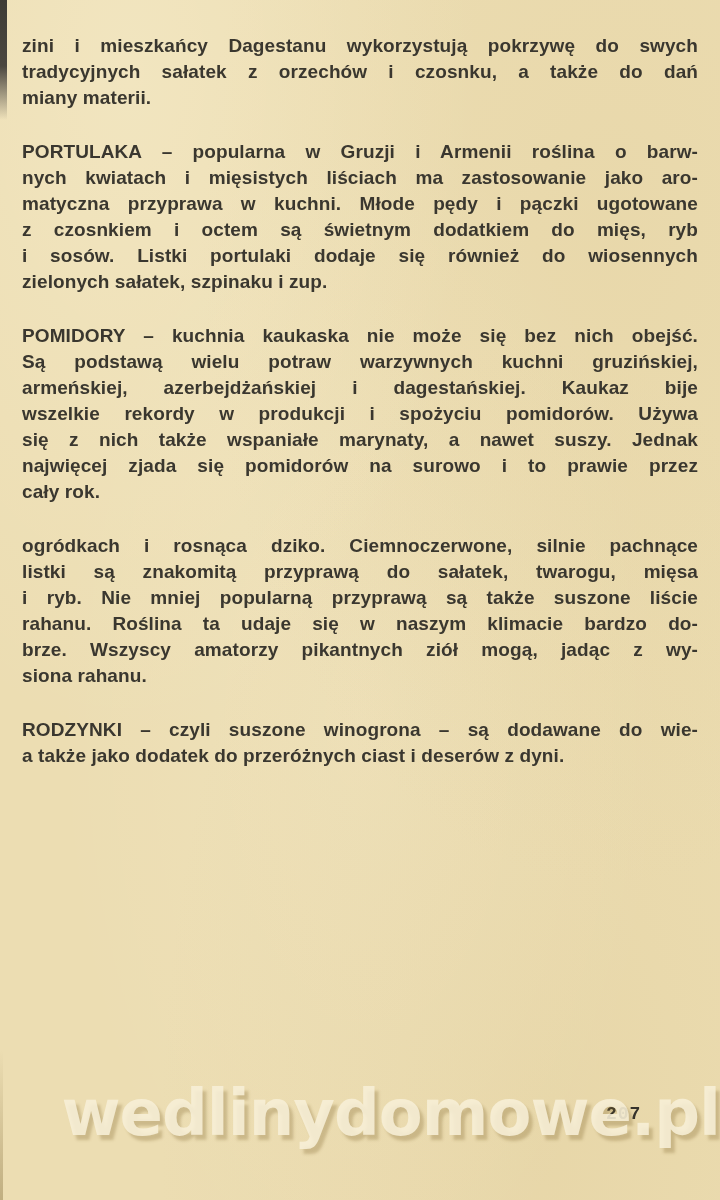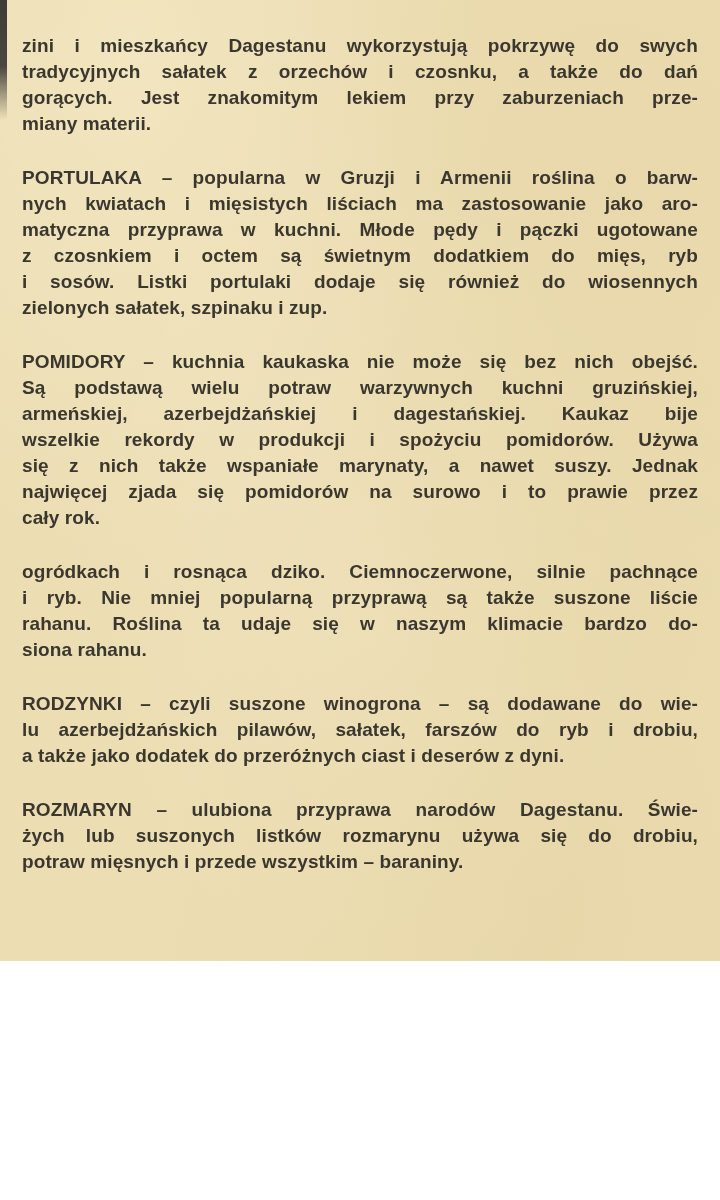--- a/index.html
+++ b/index.html
@@ -3,21 +3,21 @@
 <meta charset="utf-8">
 <style>
   html, body { margin: 0; padding: 0; }
   body {
     width: 720px; height: 1200px;
     font-family: "Liberation Sans", sans-serif;
     overflow: hidden;
   }
   .scan {
     position: relative;
-    width: 720px; height: 961px;
+    width: 720px; height: 1200px;
     background:
       radial-gradient(ellipse at 18% 6%, rgba(255,248,222,.30), transparent 42%),
       radial-gradient(ellipse at 85% 20%, rgba(214,190,132,.16), transparent 48%),
       radial-gradient(ellipse at 50% 60%, rgba(255,250,232,.14), transparent 60%),
       radial-gradient(ellipse at 75% 95%, rgba(213,189,130,.20), transparent 50%),
       #ecddb2;
     overflow: hidden;
   }
   
   .corner-artifact {
@@ -78,21 +78,20 @@
 <body>
 
 <div class="scan">
   <div class="corner-artifact"></div>
   <div class="edge-artifact"></div>
 
   <div class="text-block">
       <div class="para">
         <div class="line">zini i mieszkańcy Dagestanu wykorzystują pokrzywę do swych</div>
         <div class="line">tradycyjnych sałatek z orzechów i czosnku, a także do dań</div>
-        <div class="line">gorących. Jest znakomitym lekiem przy zaburzeniach prze-</div>
         <div class="line last">miany materii.</div>
       </div>
       <div class="para">
         <div class="line">PORTULAKA – popularna w Gruzji i Armenii roślina o barw-</div>
         <div class="line">nych kwiatach i mięsistych liściach ma zastosowanie jako aro-</div>
         <div class="line">matyczna przyprawa w kuchni. Młode pędy i pączki ugotowane</div>
         <div class="line">z czosnkiem i octem są świetnym dodatkiem do mięs, ryb</div>
         <div class="line">i sosów.  Listki portulaki dodaje się również do wiosennych</div>
         <div class="line last">zielonych sałatek, szpinaku i zup.</div>
       </div>
@@ -100,32 +99,28 @@
         <div class="line">POMIDORY – kuchnia kaukaska nie może się bez nich obejść.</div>
         <div class="line">Są podstawą wielu potraw warzywnych kuchni gruzińskiej,</div>
         <div class="line">armeńskiej, azerbejdżańskiej i dagestańskiej. Kaukaz bije</div>
         <div class="line">wszelkie rekordy w produkcji i spożyciu pomidorów. Używa</div>
         <div class="line">się z nich także wspaniałe marynaty, a nawet suszy. Jednak</div>
         <div class="line">najwięcej zjada się pomidorów na surowo i to prawie przez</div>
         <div class="line last">cały rok.</div>
       </div>
       <div class="para">
         <div class="line">ogródkach i rosnąca dziko. Ciemnoczerwone, silnie pachnące</div>
+        <div class="line">listki są znakomitą przyprawą do sałatek, twarogu, mięsa</div>
         <div class="line">i ryb. Nie mniej popularną przyprawą są także suszone liście</div>
         <div class="line">rahanu. Roślina ta udaje się w naszym klimacie bardzo do-</div>
+        <div class="line">brze. Wszyscy amatorzy pikantnych ziół mogą, jadąc z wy-</div>
         <div class="line last">siona rahanu.</div>
       </div>
       <div class="para">
         <div class="line">RODZYNKI – czyli suszone winogrona – są dodawane do wie-</div>
-        <div class="line">lu azerbejdżańskich pilawów, sałatek, farszów do ryb i drobiu,</div>
         <div class="line last">a także jako dodatek do przeróżnych ciast i deserów z dyni.</div>
-      </div>
-      <div class="para">
-        <div class="line">ROZMARYN – ulubiona przyprawa narodów Dagestanu. Świe-</div>
-        <div class="line">żych lub suszonych listków rozmarynu używa się do drobiu,</div>
-        <div class="line last">potraw mięsnych i przede wszystkim – baraniny.</div>
       </div>
     </div>
 
   <div class="page-number">207</div>
 
   <div class="watermark">wedlinydomowe.pl</div>
 </div>
 
 </body></html>

